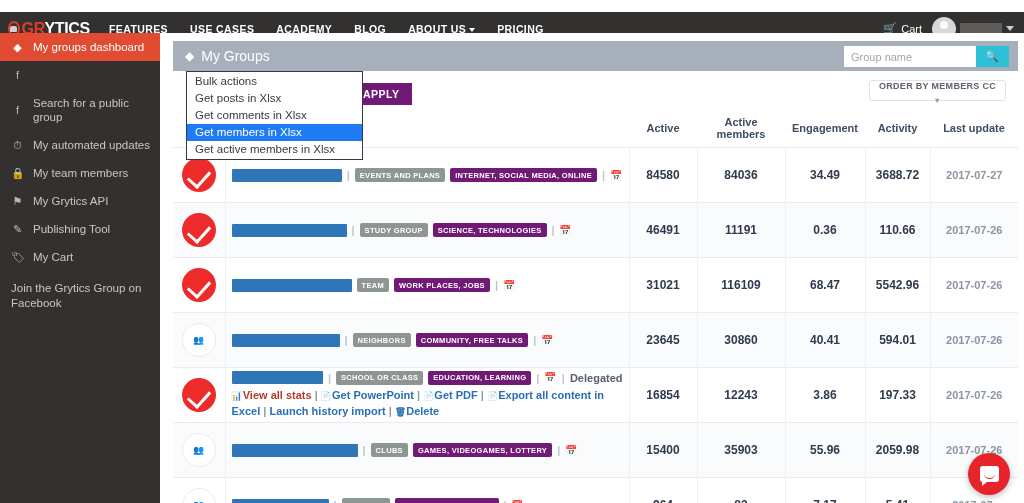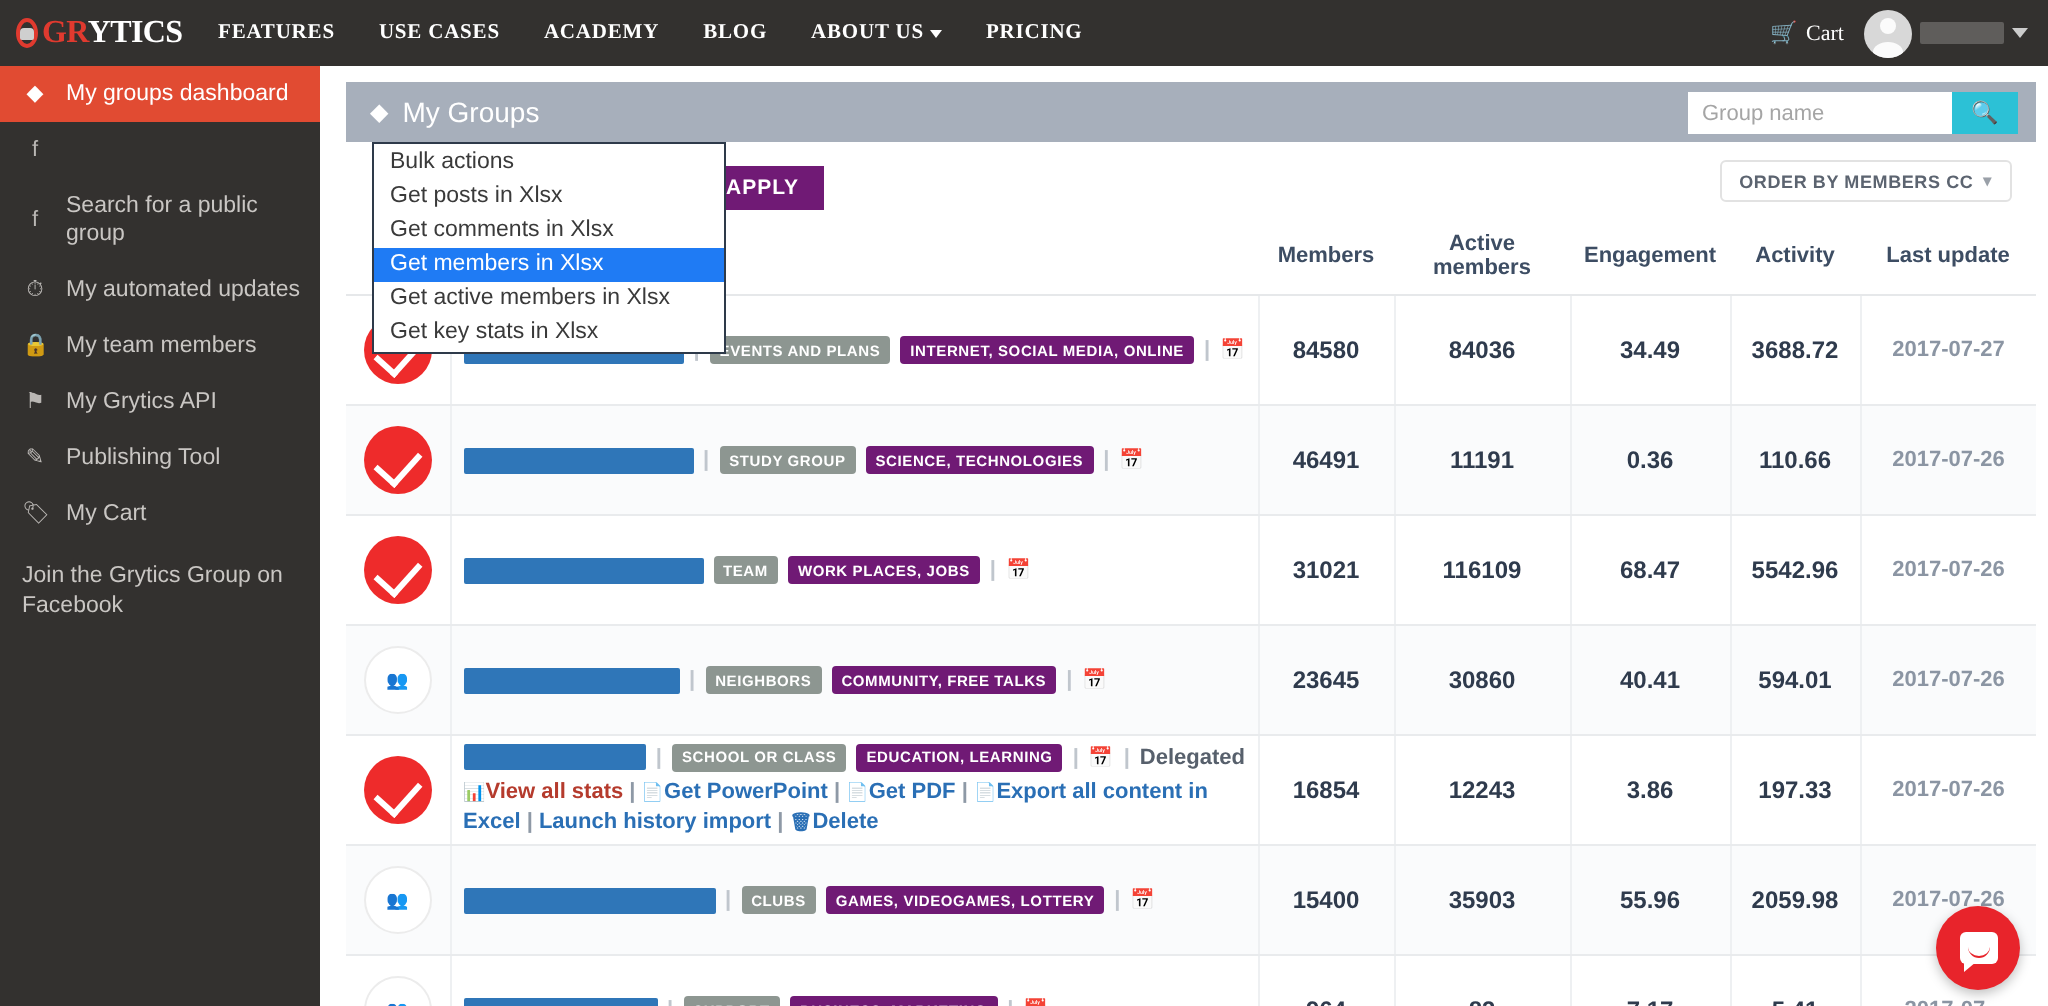--- a/index.html
+++ b/index.html
@@ -5,22 +5,22 @@
   * { box-sizing: border-box; margin: 0; padding: 0; }
   html, body {
     width: 1024px; height: 503px;
     font-family: "Liberation Sans", sans-serif;
     background: #ffffff; overflow: hidden;
   }
   #app { position: relative; width: 1024px; height: 503px; }
 
   
   .topnav {
-    position: absolute; top: 0; left: 0; width: 1024px; height: 33px;
-    background: #33312f; display: flex; align-items: center; font-family: Liberation Serif, serif;
+    position: absolute; top: 12px; left: 0; width: 1024px; height: 33px;
+    background: #33312f; display: flex; align-items: center;
   }
   .logo-wrap { display: flex; align-items: center; padding-left: 8px; width: 90px; }
   .logo-badge {
     width: 15px; height: 15px; border-radius: 50%;
     border: 2px solid #e03a2f; background: #33312f;
     display: flex; align-items: center; justify-content: center;
     margin-right: 2px; position: relative;
   }
   .logo-badge::after {
     content: ""; width: 7px; height: 6px; background: #cfcfcf;
@@ -124,21 +124,21 @@
   }
   .apply-btn {
     margin-left: 5px; height: 22px; background: #701a75; color: #fff;
     border: none; font-size: 10.5px; font-weight: bold; letter-spacing: .5px;
     padding: 0 12px; cursor: pointer; font-family: "Liberation Sans", sans-serif;
   }
   .order-btn {
     position: absolute; right: 12px; top: 9px; height: 21px;
     border: 1px solid #e2e2e2; background: #fff; border-radius: 3px;
     font-size: 9px; font-weight: bold; color: #5c6470; letter-spacing: .3px;
-    padding: 0 9px; display: flex; align-items: center; gap: 5px; cursor: pointer;
+    padding: 0 9px; display: flex; align-items: center; gap: 5px; cursor: pointer; flex-direction: column;
   }
   .order-btn .ob-caret { font-size: 8px; color: #9aa0a8; }
 
   
   .dropdown {
     position: absolute; top: 30px; left: 13px; width: 177px;
     background: #ffffff; border: 1px solid #2e3a4a; z-index: 40;
     padding: 1px 0;
   }
   .dd-item {
@@ -322,21 +322,21 @@
             <col style="width:68px">
           <col style="width:88px">
             <col style="width:80px">
             <col style="width:65px">
             <col style="width:88px">
         </colgroup>
         <thead>
           <tr>
             <th class="c-blank"></th>
             <th class="c-blank"></th>
-            <th>Members</th>
+            <th>Active</th>
             <th>Active members</th>
             <th>Engagement</th>
             <th>Activity</th>
             <th>Last update</th>
           </tr>
         </thead>
         <tbody>
 
           <tr>
             <td class="c-avatar">
@@ -501,21 +501,20 @@
 
         </tbody>
       </table>
 
       <div class="dropdown">
         <div class="dd-item">Bulk actions</div>
         <div class="dd-item">Get posts in Xlsx</div>
         <div class="dd-item">Get comments in Xlsx</div>
         <div class="dd-item sel">Get members in Xlsx</div>
         <div class="dd-item">Get active members in Xlsx</div>
-        <div class="dd-item">Get key stats in Xlsx</div>
       </div>
 
     </div>
   </div>
 
   <div class="chatbtn">
     <span class="bub"></span>
   </div>
 
 </div>

